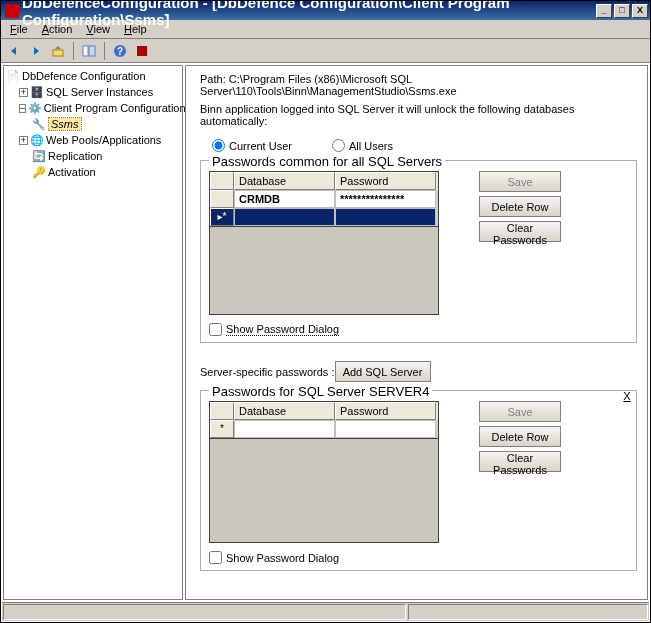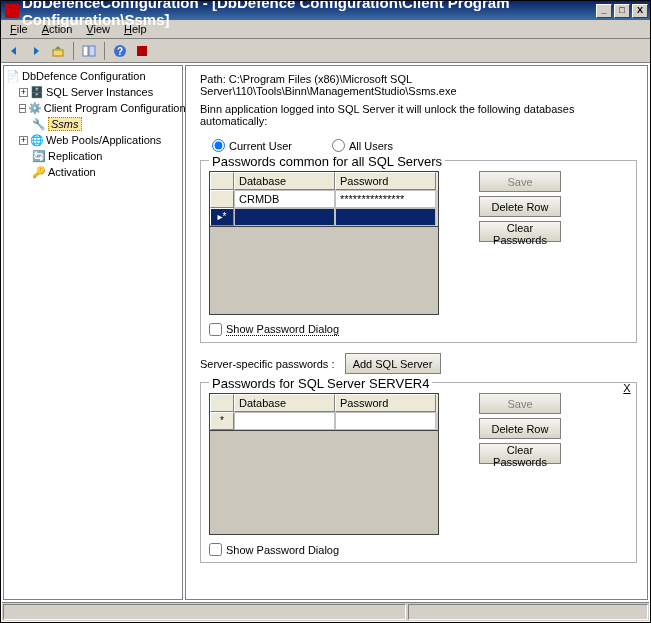--- a/index.html
+++ b/index.html
@@ -39,33 +39,33 @@
 .group { border: 1px solid #b0b0b0; margin-top: 8px; padding: 10px 8px 6px 8px; position: relative; }
 .group .legend { position: absolute; top: -7px; left: 8px; background: #fff; padding: 0 3px; font-size: 13px; }
 .group .close-x { position: absolute; top: -1px; right: 2px; font-size: 11px; text-decoration: underline; width: 14px; height: 14px; text-align: center; cursor: pointer; }
 
 .grid-area { display: flex; gap: 40px; }
 .grid { border: 1px solid #404040; background: #d4d0c8; }
 .ghead { display: flex; background: #ece9d8; }
 .ghead .rh, .grow .rh { width: 24px; height: 18px; border: 1px solid; border-color: #fff #808080 #808080 #fff; background: #ece9d8; text-align: center; line-height: 16px; font-size: 10px; }
 .ghead .gc, .grow .gc { height: 18px; border: 1px solid; border-color: #fff #808080 #808080 #fff; padding: 0 4px; line-height: 16px; background: #ece9d8; overflow: hidden; }
 .grow { display: flex; }
-.grow .gc { background: #fff; border: 1px solid #c0c0c0; }
+.grow .gc { background: #fff; border: 1px solid #c0c0c0; font-weight: bold; }
 .grow.selected .gc { background: #0a246a; color: #fff; }
 .grow.selected .rh { background: #0a246a; color: #fff; }
 .grid-space { background: #ccc7bd; height: 100%; }
 
 .btn-col { display: flex; flex-direction: column; width: 82px; }
 .btn3d { height: 21px; background: linear-gradient(to bottom, #f5f4f0, #d8d4c8); border: 1px solid #808080; border-radius: 0; font-size: 11px; cursor: pointer; padding: 0 6px; width: 82px; margin-bottom: 4px; }
 .btn3d:disabled { color: #808080; }
 
 .chk-row { margin-top: 8px; display: flex; align-items: center; gap: 4px; cursor: pointer; }
 .chk-row .dotted { border-bottom: 1px dotted #000; }
 
-.server-row { margin-top: 10px; display: flex; align-items: center; gap: 10px; }
+.server-row { margin-top: 18px; display: flex; align-items: center; }
 .server-row .btn3d { width: 96px; margin-bottom: 0; }
 
 .statusbar { position: absolute; left: 1px; right: 1px; bottom: 1px; height: 19px; background: #d4d0c8; border-top: 1px solid #808080; display: flex; }
 .statusbar .sp { flex: 1; border: 1px solid; border-color: #808080 #fff #fff #808080; margin: 1px; }
 .statusbar .sp:last-child { flex: 0 0 240px; }
 </style>
 </head>
 <body>
 
 <div class="titlebar">

